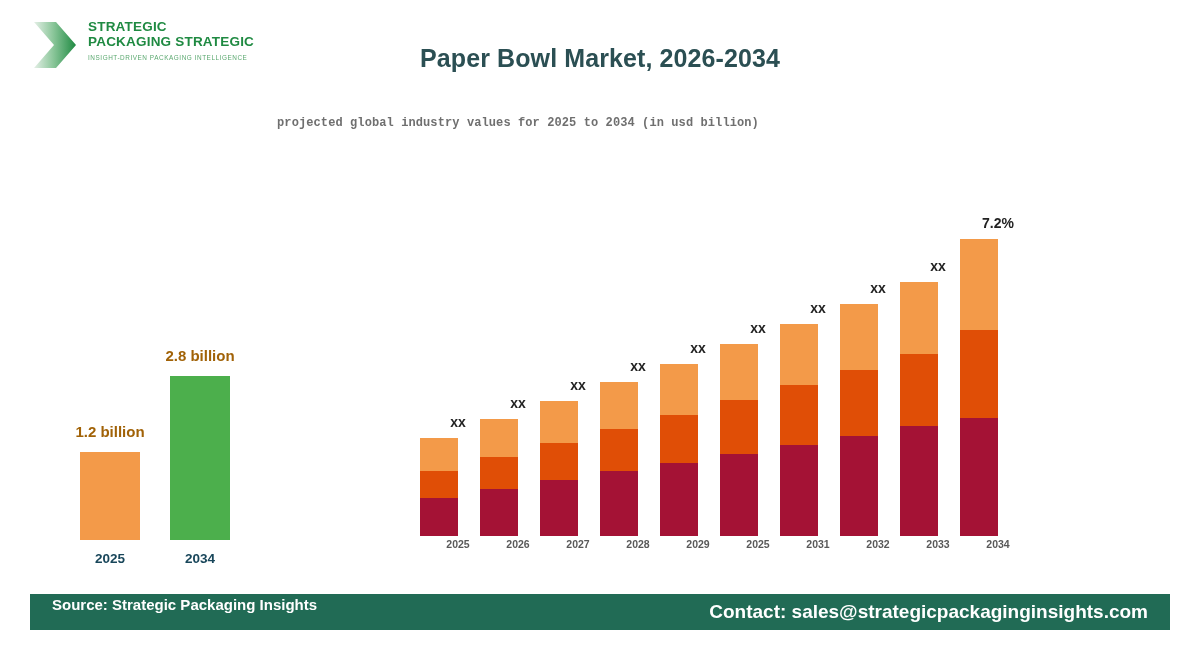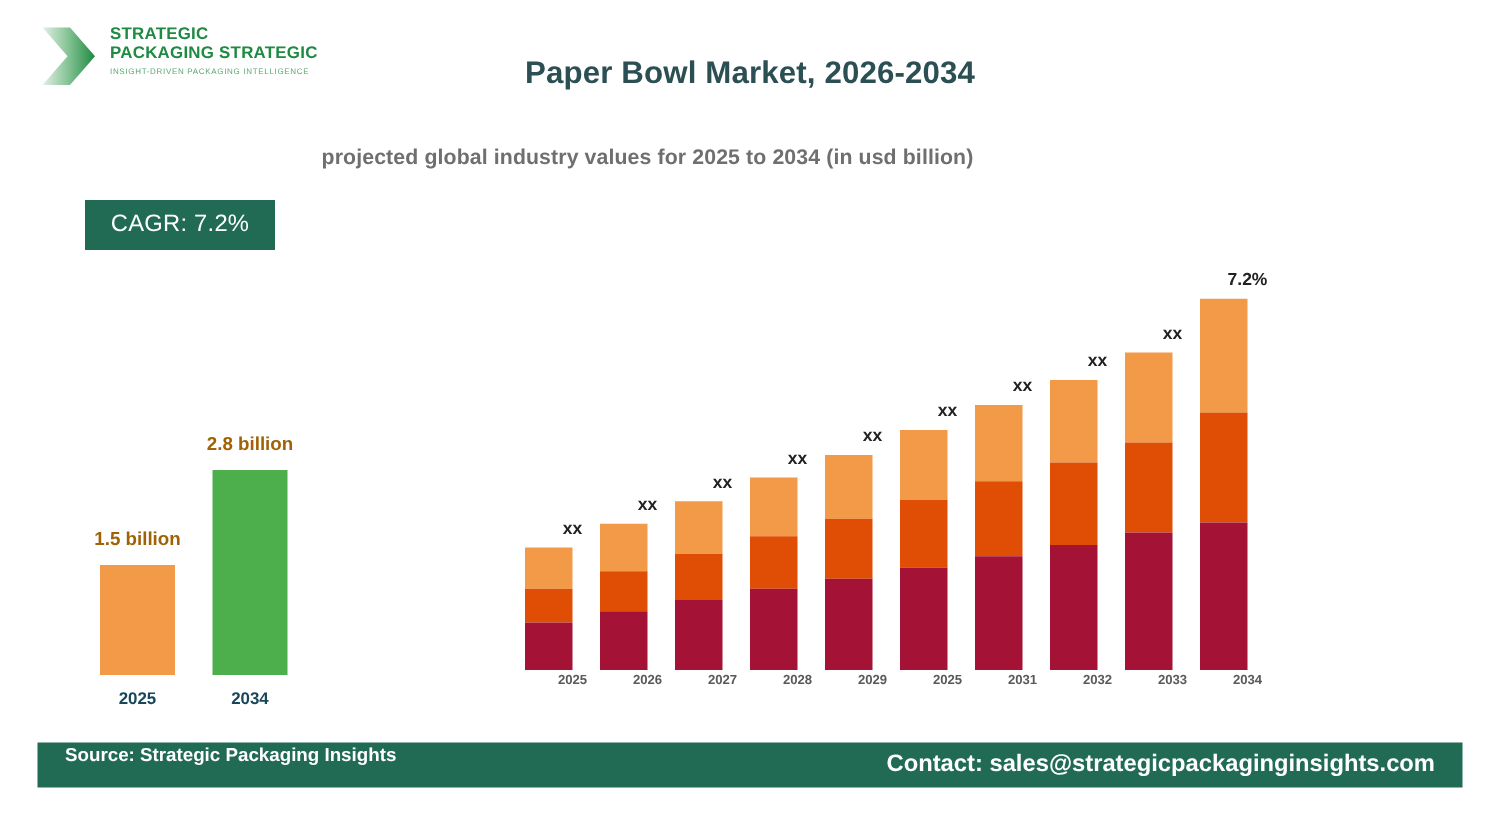--- a/index.html
+++ b/index.html
@@ -67,24 +67,25 @@
     font-weight: bold;
     color: #2b4f53;
     letter-spacing: 0.1px;
   }
   #chart-subtitle {
     position: absolute;
     left: 0;
     top: 116px;
     width: 1036px;
     text-align: center;
-    font-size: 17px;
+    font-size: 12px;
     font-weight: bold;
     color: #6f6f6f;
     letter-spacing: 0.1px;
+    font-family: Liberation Mono, monospace;
   }
 
   
   #cagr-badge {
     position: absolute;
     left: 68px;
     top: 160px;
     width: 152px;
     height: 40px;
     background: #216b55;
@@ -222,27 +223,24 @@
     <div id="logo-text">
       <div class="logo-line">STRATEGIC</div>
       <div class="logo-line">PACKAGING STRATEGIC</div>
       <div id="logo-tagline">INSIGHT-DRIVEN PACKAGING INTELLIGENCE</div>
     </div>
   </div>
 
   <div id="chart-title">Paper Bowl Market, 2026-2034</div>
   <div id="chart-subtitle">projected global industry values for 2025 to 2034 (in usd billion)</div>
 
-  <div id="cagr-badge">
-    <span id="cagr-badge-label">CAGR: 7.2%</span>
-  </div>
 
   <div id="compare-chart">
       <div class="cmp-bar" style="left: 30px; bottom: 30px; height: 88px; background: rgb(243, 154, 73);"></div>
-      <div class="cmp-value" style="left: -15px; bottom: 130px;">1.5 billion</div>
+      <div class="cmp-value" style="left: -15px; bottom: 130px;">1.2 billion</div>
       <div class="cmp-xlabel" style="left: 15px;">2025</div>
       <div class="cmp-bar" style="left: 120px; bottom: 30px; height: 164px; background: rgb(76, 175, 76);"></div>
       <div class="cmp-value" style="left: 75px; bottom: 206px;">2.8 billion</div>
       <div class="cmp-xlabel" style="left: 105px;">2034</div>
     </div>
 
   <div id="stacked-chart">
       <div class="stack-bar" style="left: 15px; top: 438px; height: 98px; bottom: auto;">
         <div class="seg seg-top" style="height: 33px;"></div>
         <div class="seg seg-mid" style="height: 27px;"></div>

